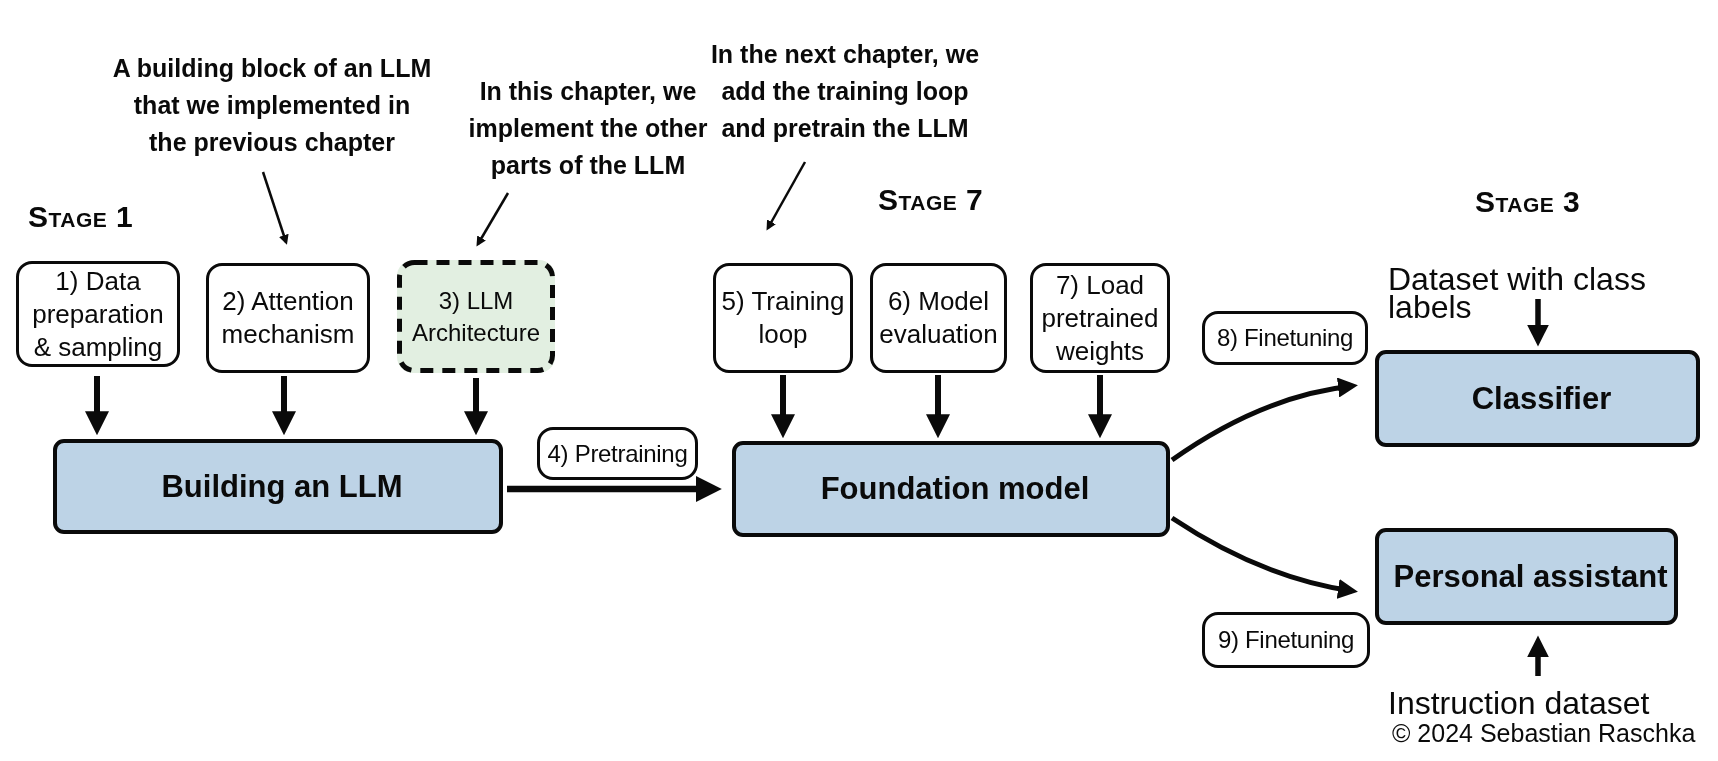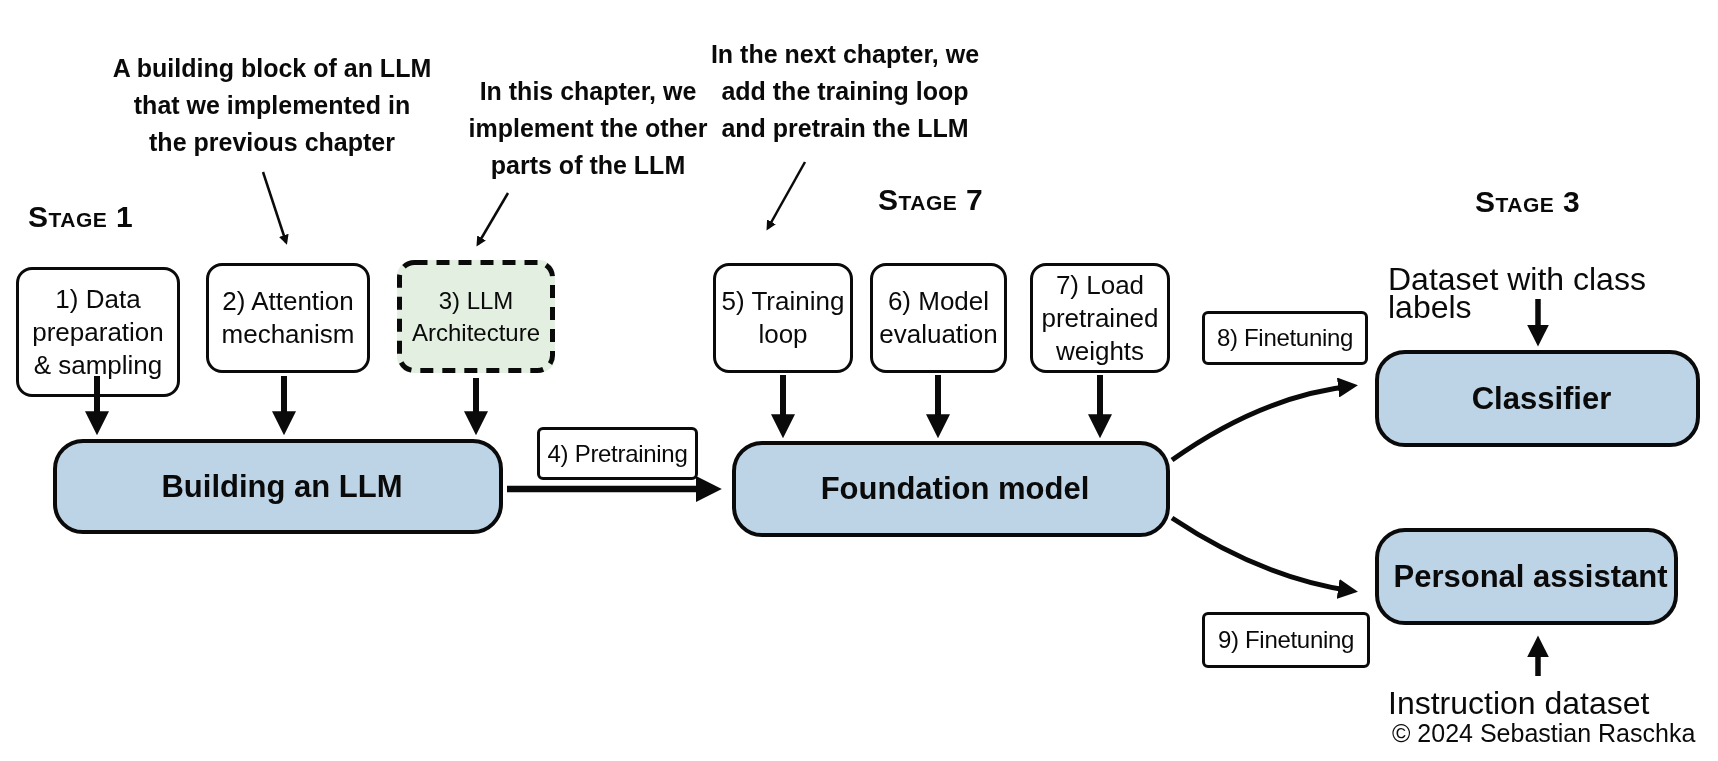--- a/index.html
+++ b/index.html
@@ -19,30 +19,30 @@
   }
   .box{
     position:absolute;box-sizing:border-box;
     display:flex;align-items:center;justify-content:center;
     text-align:center;white-space:pre-line;
     background:#fff;border:3px solid var(--line);border-radius:16px;
     font-size:26px;line-height:33px;
   }
   .box.big{
     background:var(--blue);
-    border-width:4px;border-radius:30px;
+    border-width:4px;border-radius:11px;
     font-weight:bold;font-size:31px;line-height:36px;padding-left:8px;
   }
   .box.green{
     background:var(--green);
     border:none;border-radius:16px;
     font-weight:normal;font-size:24px;line-height:32px;
   }
   .box.pill{
-    border-radius:6px;font-size:24px;letter-spacing:-0.3px;line-height:28px;
+    border-radius:16px;font-size:24px;letter-spacing:-0.3px;line-height:28px;
   }
   .stage{
     position:absolute;font-weight:bold;font-size:30px;
     font-variant:small-caps;letter-spacing:0.5px;
   }
   .note{
     position:absolute;font-weight:bold;font-size:25px;line-height:37px;
     text-align:center;white-space:pre-line;
   }
   .caption{position:absolute;font-size:32px;line-height:28px;text-align:left;}
@@ -61,21 +61,21 @@
   <div class="note" style="left:102px;top:50px;width:340px">A building block of an LLM
 that we implemented in
 the previous chapter</div>
   <div class="note" style="left:438px;top:73px;width:300px">In this chapter, we
 implement the other
 parts of the LLM</div>
   <div class="note" style="left:685px;top:36px;width:320px">In the next chapter, we
 add the training loop
 and pretrain the LLM</div>
 
-  <div class="box" style="left:16px;top:267px;width:164px;height:130px">1) Data
+  <div class="box" style="left:16px;top:261px;width:164px;height:106px">1) Data
 preparation
 &amp; sampling</div>
   <div class="box" style="left:206px;top:263px;width:164px;height:110px">2) Attention
 mechanism</div>
   <div class="box green" style="left:397px;top:260px;width:158px;height:113px">3) LLM
 Architecture</div>
 
   <div class="box big" style="left:53px;top:439px;width:450px;height:95px">Building an LLM</div>
   <div class="box big" style="left:732px;top:441px;width:438px;height:96px">Foundation model</div>
 

